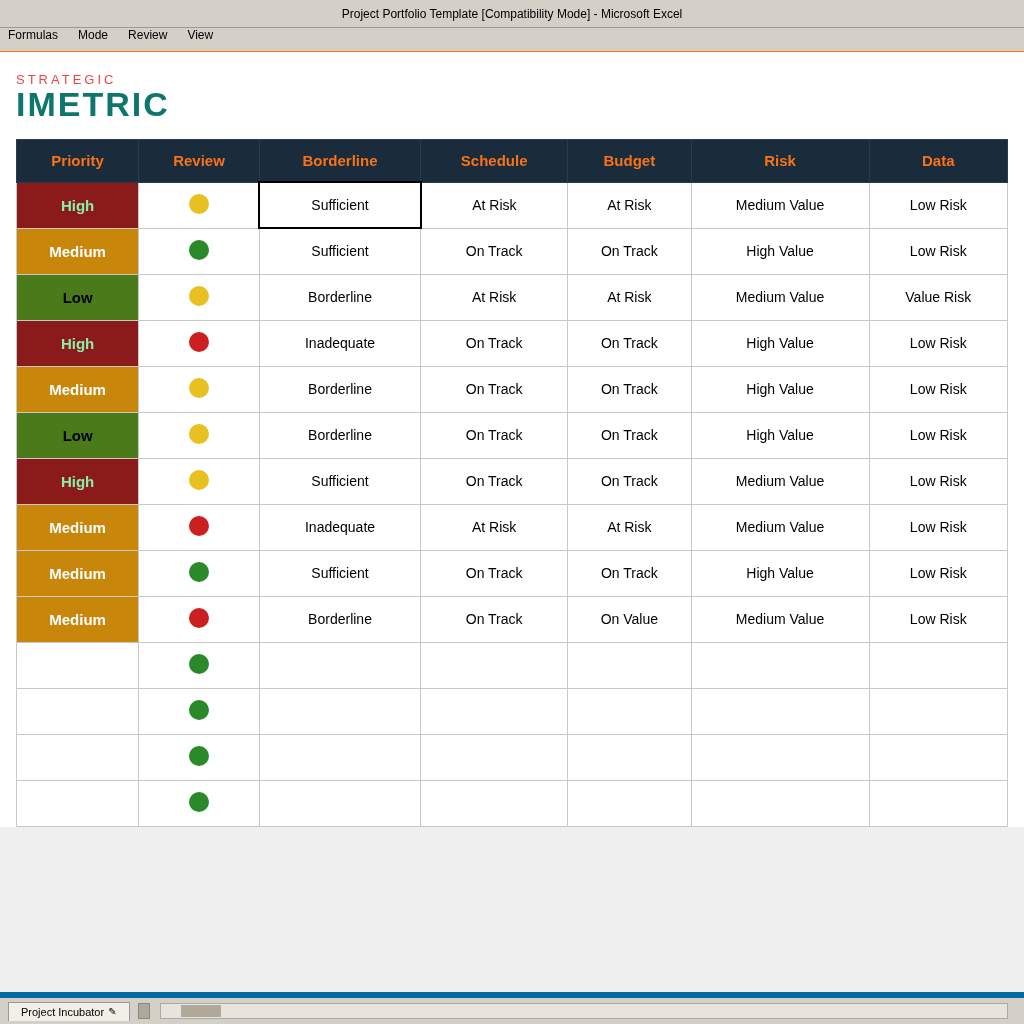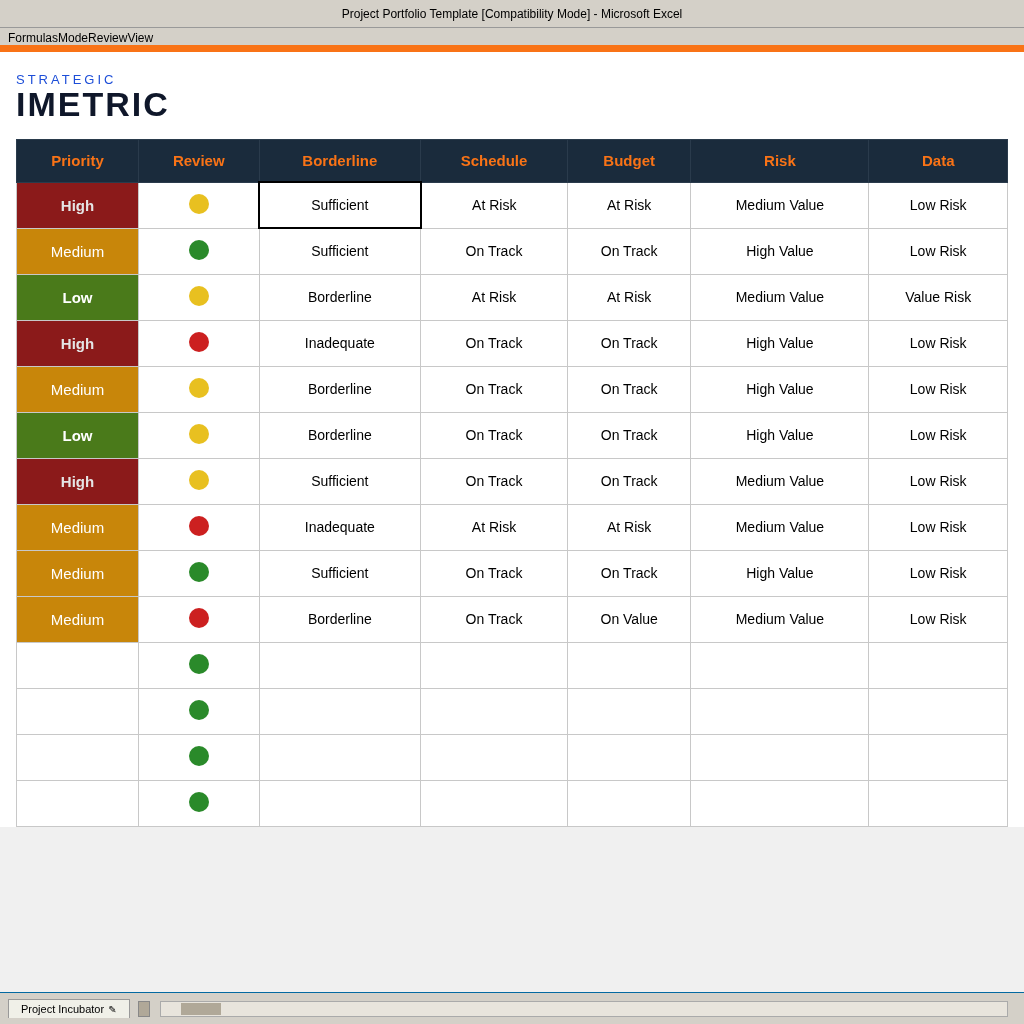--- a/index.html
+++ b/index.html
@@ -22,53 +22,54 @@
       font-size: 12px;
       color: #000;
       border-bottom: 1px solid #999;
     }
 
     
     .menu-bar {
       background: #d4d0c8;
       height: 24px;
       display: flex;
-      align-items: flex-end;
+      align-items: flex-start;
+      gap: 20px;
       padding: 0 8px;
       font-size: 12px;
       color: #000;
-      border-bottom: 7px solid #f97316;
+      border-bottom: 1px solid #f97316;
     }
     .menu-bar span {
       cursor: pointer;
     }
 
     
     .content {
       background: #ffffff;
       padding: 12px 16px 0 16px;
     }
 
     
     .logo-area {
       padding: 8px 0 12px 0;
       height: 75px;
     }
     .logo-strategic {
       font-family: 'Arial', sans-serif;
       font-size: 13px;
       letter-spacing: 3px;
-      color: #1d4ed8;
+      color: #ef4444;
       text-transform: uppercase;
     }
     .logo-metric {
       font-family: 'Arial', sans-serif;
       font-size: 34px;
       font-weight: bold;
-      color: #0f172a;
+      color: #0f766e;
       letter-spacing: 2px;
       text-transform: uppercase;
       line-height: 1;
     }
 
     
     .table-wrapper {
       overflow: hidden;
     }
     table {
@@ -96,33 +97,33 @@
       padding: 8px 6px;
       text-align: center;
       font-size: 14px;
       background: #ffffff;
       height: 46px;
     }
 
     
     .priority-high {
       background: #8b1a1a !important;
-      color: #e5e5e5;
+      color: #86efac;
       font-weight: bold;
       font-size: 15px;
     }
     .priority-medium {
       background: #c8860a !important;
       color: white;
-      font-weight: normal;
+      font-weight: bold;
       font-size: 15px;
     }
     .priority-low {
       background: #4a7a1a !important;
-      color: #ffffff;
+      color: #000000;
       font-weight: bold;
       font-size: 15px;
     }
     .priority-empty {
       background: #ffffff !important;
     }
 
     
     .circle {
       display: inline-block;
@@ -140,21 +141,21 @@
     }
 
     
     .bottom-bar {
       position: absolute;
       bottom: 0;
       left: 0;
       right: 0;
       height: 32px;
       background: #d4d0c8;
-      border-top: 1px solid #0369a1;
+      border-top: 6px solid #0369a1;
       display: flex;
       align-items: center;
       padding: 0 8px;
       font-size: 12px;
     }
     .tab {
       background: #f0f0e8;
       border: 1px solid #999;
       border-bottom: none;
       padding: 3px 12px;

